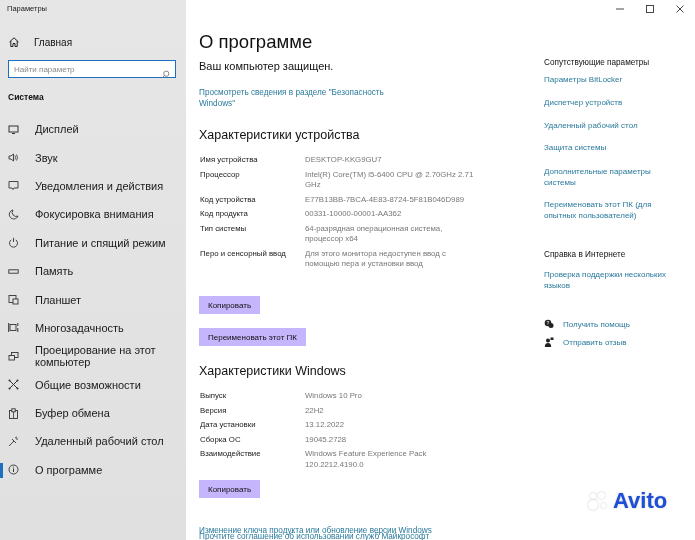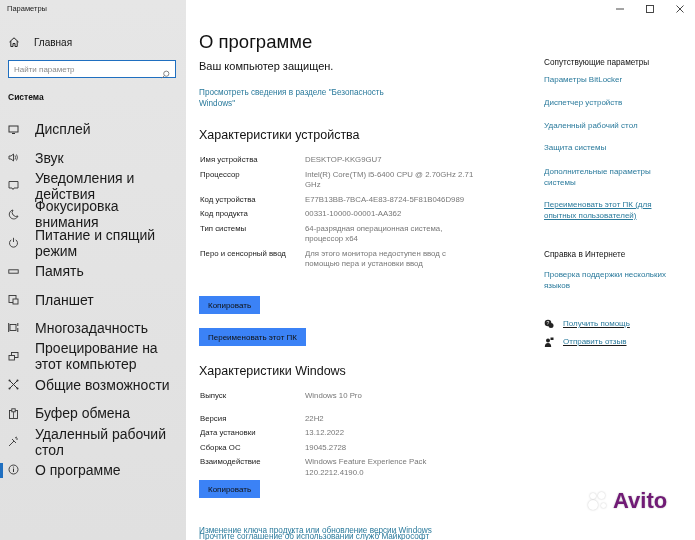--- a/index.html
+++ b/index.html
@@ -10,47 +10,47 @@
   .app-title { position: absolute; left: 7px; top: 4px; font-size: 7.5px; color: #222; }
   .home { position: absolute; left: 8px; top: 34px; height: 16px; display: flex; align-items: center; font-size: 10px; color: #111; cursor: pointer; }
   .home .ic { width: 12px; height: 12px; margin-right: 14px; display: inline-flex; align-items: center; justify-content: center; }
   .search { position: absolute; left: 8px; top: 60px; width: 168px; height: 18px; background: #fff; border: 1.5px solid #1f6fc0; display: flex; align-items: center; padding: 0 5px; }
   .search input { border: none; outline: none; flex: 1; font-size: 8px; font-family: "Liberation Sans", sans-serif; color: #333; background: transparent; }
   .search input::placeholder { color: #8a8a8a; }
   .search .ic { width: 9px; height: 9px; }
   .section { position: absolute; left: 8px; top: 92px; font-size: 8.5px; font-weight: bold; color: #111; }
 
   .nav { position: absolute; left: 0; top: 115px; width: 186px; }
-  .nav-item { position: relative; height: 28.4px; display: flex; align-items: center; padding-left: 8px; font-size: 14px; color: #1a1a1a; cursor: pointer; }
+  .nav-item { position: relative; height: 28.4px; display: flex; align-items: center; padding-left: 8px; font-size: 11px; color: #1a1a1a; cursor: pointer; }
   .nav-item .ic { width: 11px; height: 11px; margin-right: 16px; display: inline-flex; align-items: center; justify-content: center; font-size: 10px; color: #333; }
   .nav-item.active::before { content: ""; position: absolute; left: 0; top: 7px; width: 3px; height: 15px; background: #1f6fc0; }
 
   .main { position: absolute; left: 186px; top: 0; width: 340px; height: 540px; }
   .page-title { position: absolute; left: 13px; top: 31px; font-size: 18.5px; font-weight: normal; color: #111; }
   .protected { position: absolute; left: 13px; top: 60px; font-size: 11px; color: #111; }
   .link { color: #2a7a9c; cursor: pointer; }
   .sec-link { position: absolute; left: 13px; top: 87px; width: 200px; font-size: 8.2px; line-height: 11px; }
   .h2 { position: absolute; left: 13px; font-size: 12.5px; color: #111; }
   .kv { position: absolute; left: 14px; width: 320px; }
   .kv-row { display: flex; font-size: 7.8px; line-height: 10.5px; }
   .kv-row .k { width: 105px; color: #1a1a1a; flex-shrink: 0; }
   .kv-row .v { color: #777; width: 170px; }
-  .btn { position: absolute; left: 13px; height: 18px; background: #3b82f6; border: none; font-size: 8px; font-family: "Liberation Sans", sans-serif; color: #111; padding: 0 9px; cursor: pointer; }
+  .btn { position: absolute; left: 13px; height: 18px; background: #c4b5fd; border: none; font-size: 8px; font-family: "Liberation Sans", sans-serif; color: #111; padding: 0 9px; cursor: pointer; }
   .link-abs { position: absolute; left: 13px; font-size: 8.2px; }
 
   .right { position: absolute; left: 544px; top: 0; width: 151px; height: 540px; }
   .right .hdr { position: absolute; left: 0; font-size: 8.2px; color: #111; }
   .right .rl { position: absolute; left: 0; font-size: 8px; line-height: 11px; width: 140px; }
-  .help { position: absolute; left: 0; display: flex; align-items: flex-start; font-size: 8px; text-decoration: underline; }
+  .help { position: absolute; left: 0; display: flex; align-items: center; font-size: 8px; }
   .help .ic { width: 10px; height: 10px; margin-right: 9px; display: inline-flex; align-items: center; justify-content: center; }
 
   .winctl { position: absolute; top: 0; right: 0; display: flex; }
   .winctl div { width: 30px; height: 18px; display: flex; align-items: center; justify-content: center; cursor: pointer; }
 
-  .watermark { position: absolute; left: 588px; top: 488px; font-size: 22px; font-weight: bold; color: #701a75; text-shadow: 0 0 2px rgba(0,0,0,0.25); display: flex; align-items: center; }
+  .watermark { position: absolute; left: 588px; top: 488px; font-size: 22px; font-weight: bold; color: #1d4ed8; text-shadow: 0 0 2px rgba(0,0,0,0.25); display: flex; align-items: center; }
   .watermark .dots { position: relative; width: 22px; height: 20px; margin-right: 3px; }
   .watermark .dots span { position: absolute; background: #fff; border-radius: 50%; box-shadow: 0 0 2px rgba(0,0,0,0.25); }
 </style>
 </head>
 <body>
 
 <div class="sidebar">
   <div class="app-title">Параметры</div>
 
   <div class="home">
@@ -228,21 +228,21 @@
     <div class="kv-row">
         <span class="k">Перо и сенсорный ввод</span>
         <span class="v">Для этого монитора недоступен ввод с помощью пера и установки ввод</span>
       </div>
   </div>
   <button class="btn" style="top:296px;">Копировать</button>
   <button class="btn" style="top:328px;">Переименовать этот ПК</button>
 
   <div class="h2" style="top:364px;">Характеристики Windows</div>
   <div class="kv" style="top:391px;">
-    <div class="kv-row" style="margin-bottom:12px;">
+    <div class="kv-row" style="margin-bottom:4px;">
         <span class="k">Выпуск</span>
         <span class="v">Windows 10 Pro</span>
       </div>
     <div class="kv-row" style="margin-bottom:4px;">
         <span class="k">Версия</span>
         <span class="v">22H2</span>
       </div>
     <div class="kv-row" style="margin-bottom:4px;">
         <span class="k">Дата установки</span>
         <span class="v">13.12.2022</span>
@@ -262,21 +262,21 @@
   <div class="link-abs link" style="top:532px;">Прочтите соглашение об использовании служб Майкрософт</div>
 </div>
 
 <div class="right">
   <div class="hdr" style="top:58px;">Сопутствующие параметры</div>
   <div class="rl link" style="top:74px;">Параметры BitLocker</div>
   <div class="rl link" style="top:97px;">Диспетчер устройств</div>
   <div class="rl link" style="top:120px;">Удаленный рабочий стол</div>
   <div class="rl link" style="top:142px;">Защита системы</div>
   <div class="rl link" style="top:166px;">Дополнительные параметры системы</div>
-  <div class="rl link" style="top:199px;text-decoration:underline;">Переименовать этот ПК (для опытных пользователей)</div>
+  <div class="rl link" style="top:199px;">Переименовать этот ПК (для опытных пользователей)</div>
 
   <div class="hdr" style="top:250px;">Справка в Интернете</div>
   <div class="rl link" style="top:269px;">Проверка поддержки нескольких языков</div>
 
   <div class="help" style="top:319px;">
     <span class="ic">
         <svg width="10" height="10" viewBox="0 0 10 10">
           <circle cx="4" cy="4" r="3.3" fill="#222"></circle>
           <circle cx="7" cy="6.5" r="2.5" fill="#222"></circle>
           <text x="4" y="5.8" font-size="5" fill="#fff" text-anchor="middle" font-family="Liberation Sans, sans-serif">?</text>

